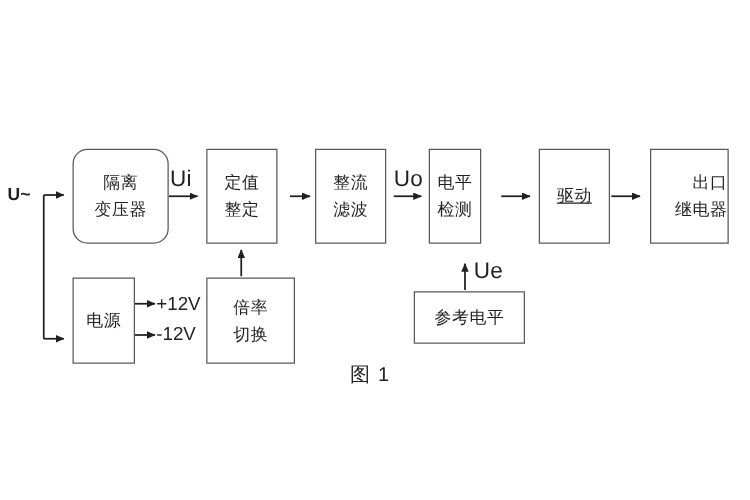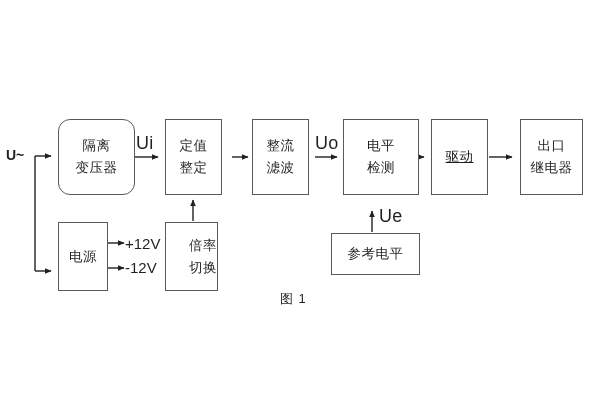--- a/index.html
+++ b/index.html
@@ -51,21 +51,21 @@
     font-weight: bold;
     letter-spacing: 0px;
   }
   .lbl-rail {
     font-size: 15px;
     letter-spacing: 0px;
   }
   .caption {
     position: absolute;
     color: #231f20;
-    font-size: 13px;
+    font-size: 16px;
     letter-spacing: 1px;
     white-space: nowrap;
   }
 </style>
 </head>
 <body>
 
 <div id="canvas">
 
   <svg id="wires" viewBox="0 0 600 400" width="600" height="400">
@@ -109,42 +109,42 @@
     <span class="ln">整定</span>
   </div>
 
   <div class="blk" style="left:252px; top:119px; width:57px; height:76px;">
     <span class="ln">整流</span>
     <span class="ln">滤波</span>
   </div>
 
   <div class="lbl" style="left:315px; top:133px;">Uo</div>
 
-  <div class="blk" style="left:343px; top:119px; width:76px; height:76px;">
+  <div class="blk" style="left:343px; top:119px; width:42px; height:76px;">
     <span class="ln">电平</span>
     <span class="ln">检测</span>
   </div>
 
   <div class="blk" style="left:431px; top:119px; width:57px; height:76px;text-decoration:underline;">
     <span class="ln">驱动</span>
   </div>
 
-  <div class="blk" style="left:520px; top:119px; width:63px; height:76px;">
+  <div class="blk" style="left:520px; top:119px; width:63px; height:76px;align-items:flex-end;">
     <span class="ln">出口</span>
     <span class="ln">继电器</span>
   </div>
 
   <div class="blk" style="left:58px; top:222px; width:50px; height:69px;">
     <span class="ln">电源</span>
   </div>
 
   <div class="lbl lbl-rail" style="left:125px; top:235px;">+12V</div>
   <div class="lbl lbl-rail" style="left:125px; top:259px;">-12V</div>
 
-  <div class="blk" style="left:165px; top:222px; width:53px; height:69px;align-items:flex-end;">
+  <div class="blk" style="left:165px; top:222px; width:71px; height:69px;">
     <span class="ln">倍率</span>
     <span class="ln">切换</span>
   </div>
 
   <div class="lbl" style="left:379px; top:206px;">Ue</div>
 
   <div class="blk" style="left:331px; top:233px; width:89px; height:42px;text-align:center;">
     <span class="ln">参考电平</span>
   </div>
 

